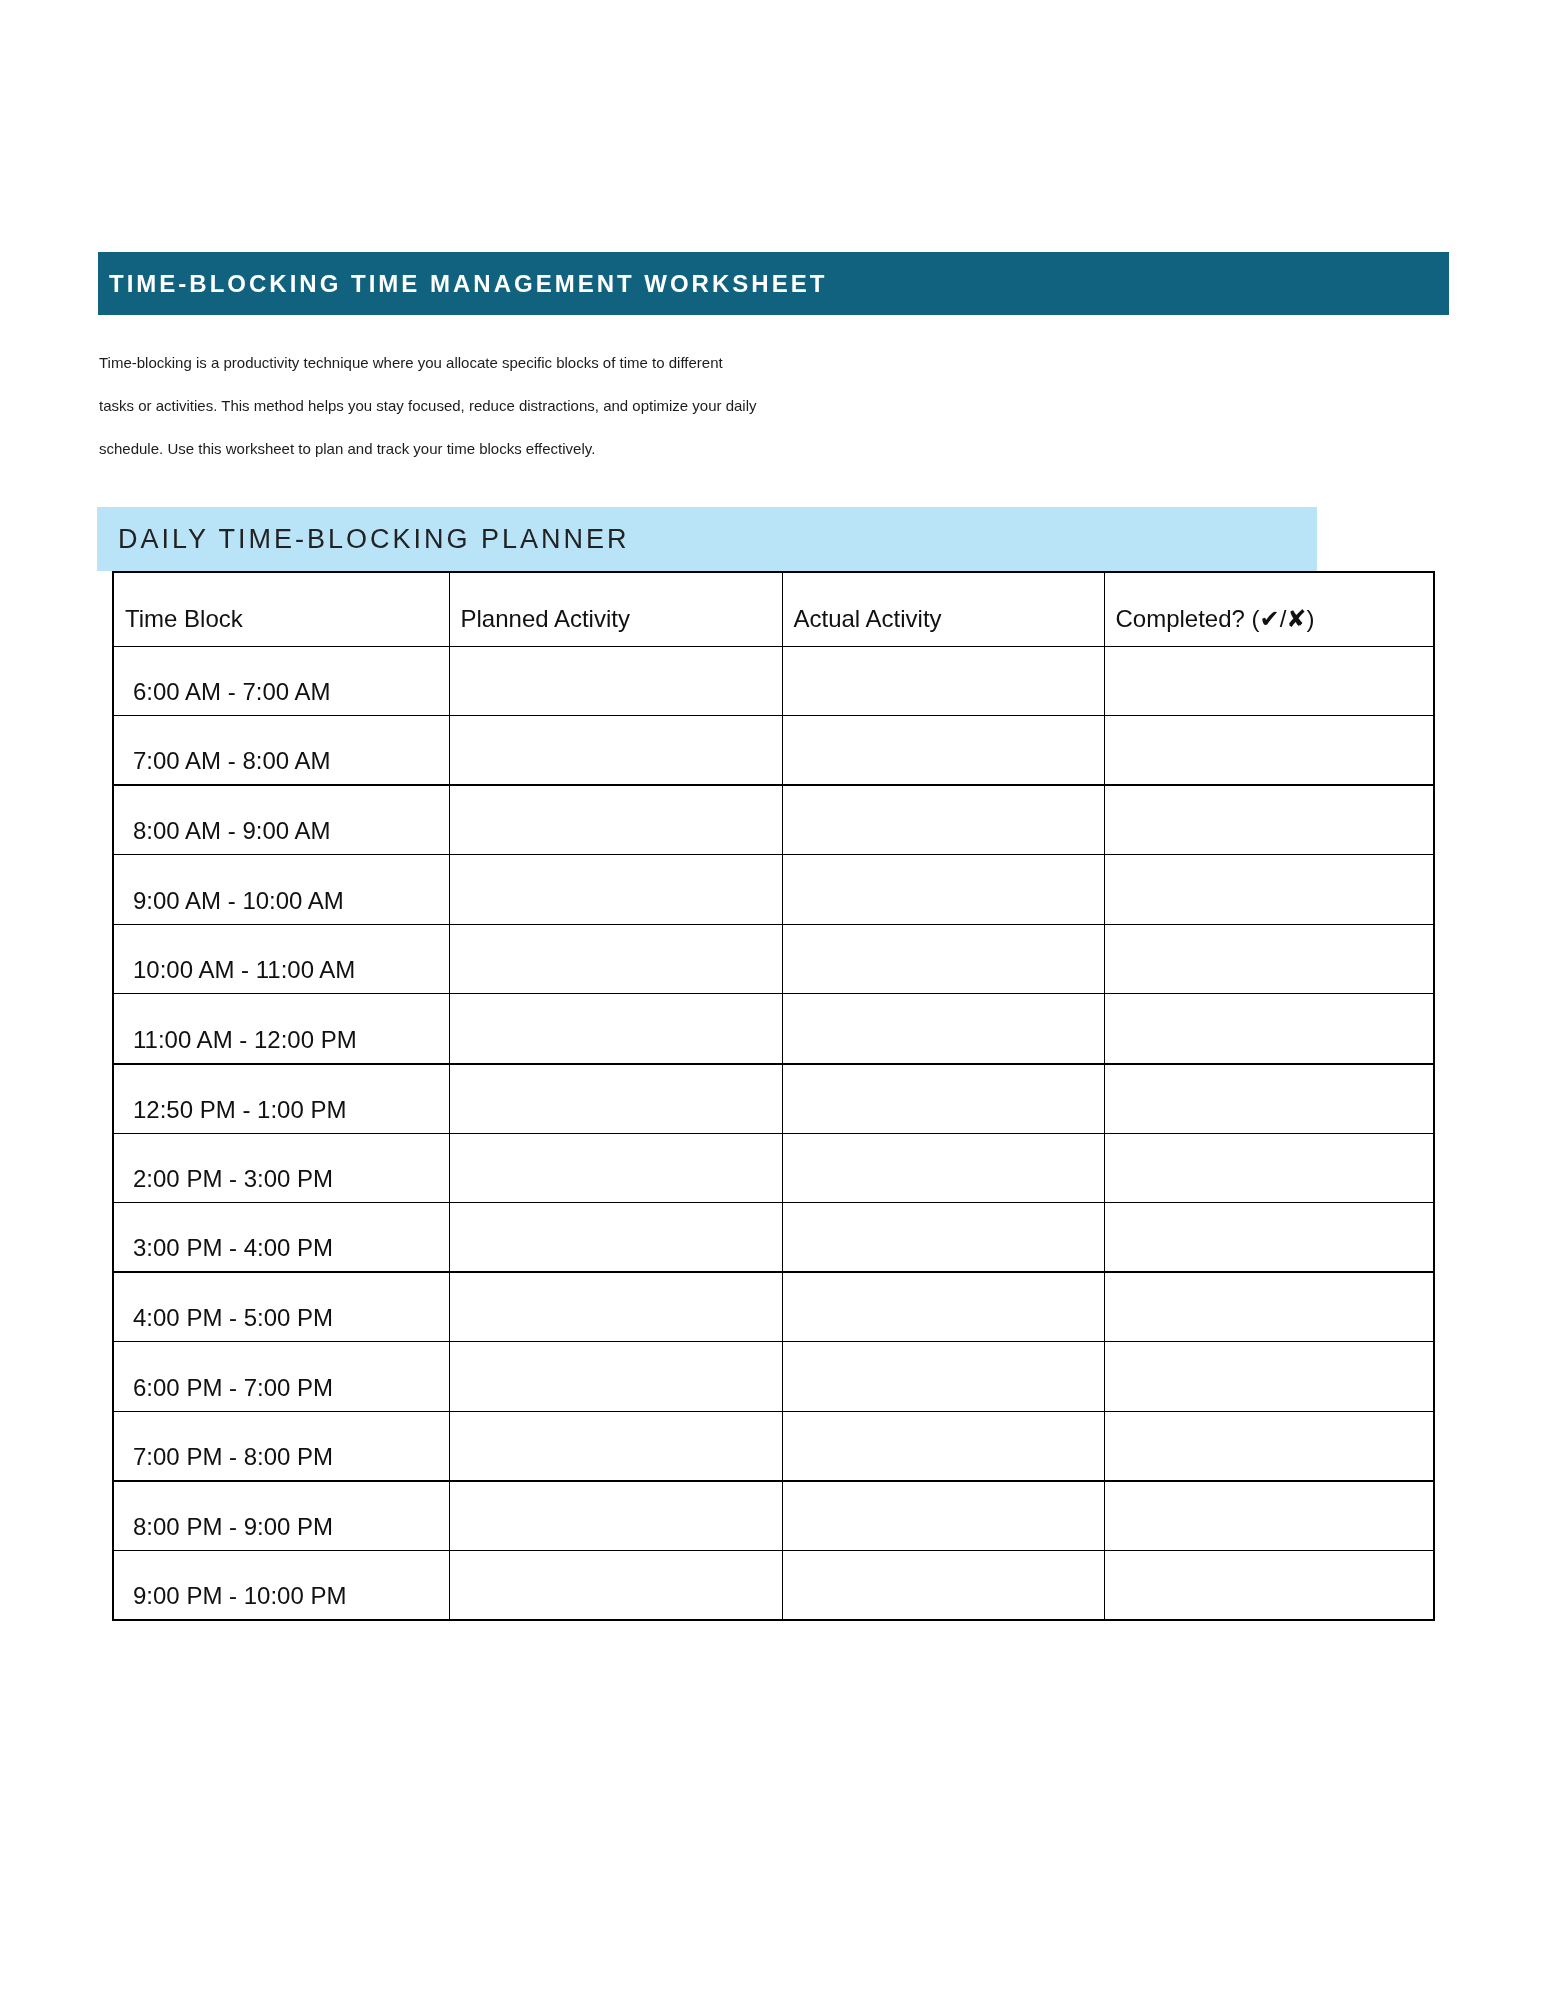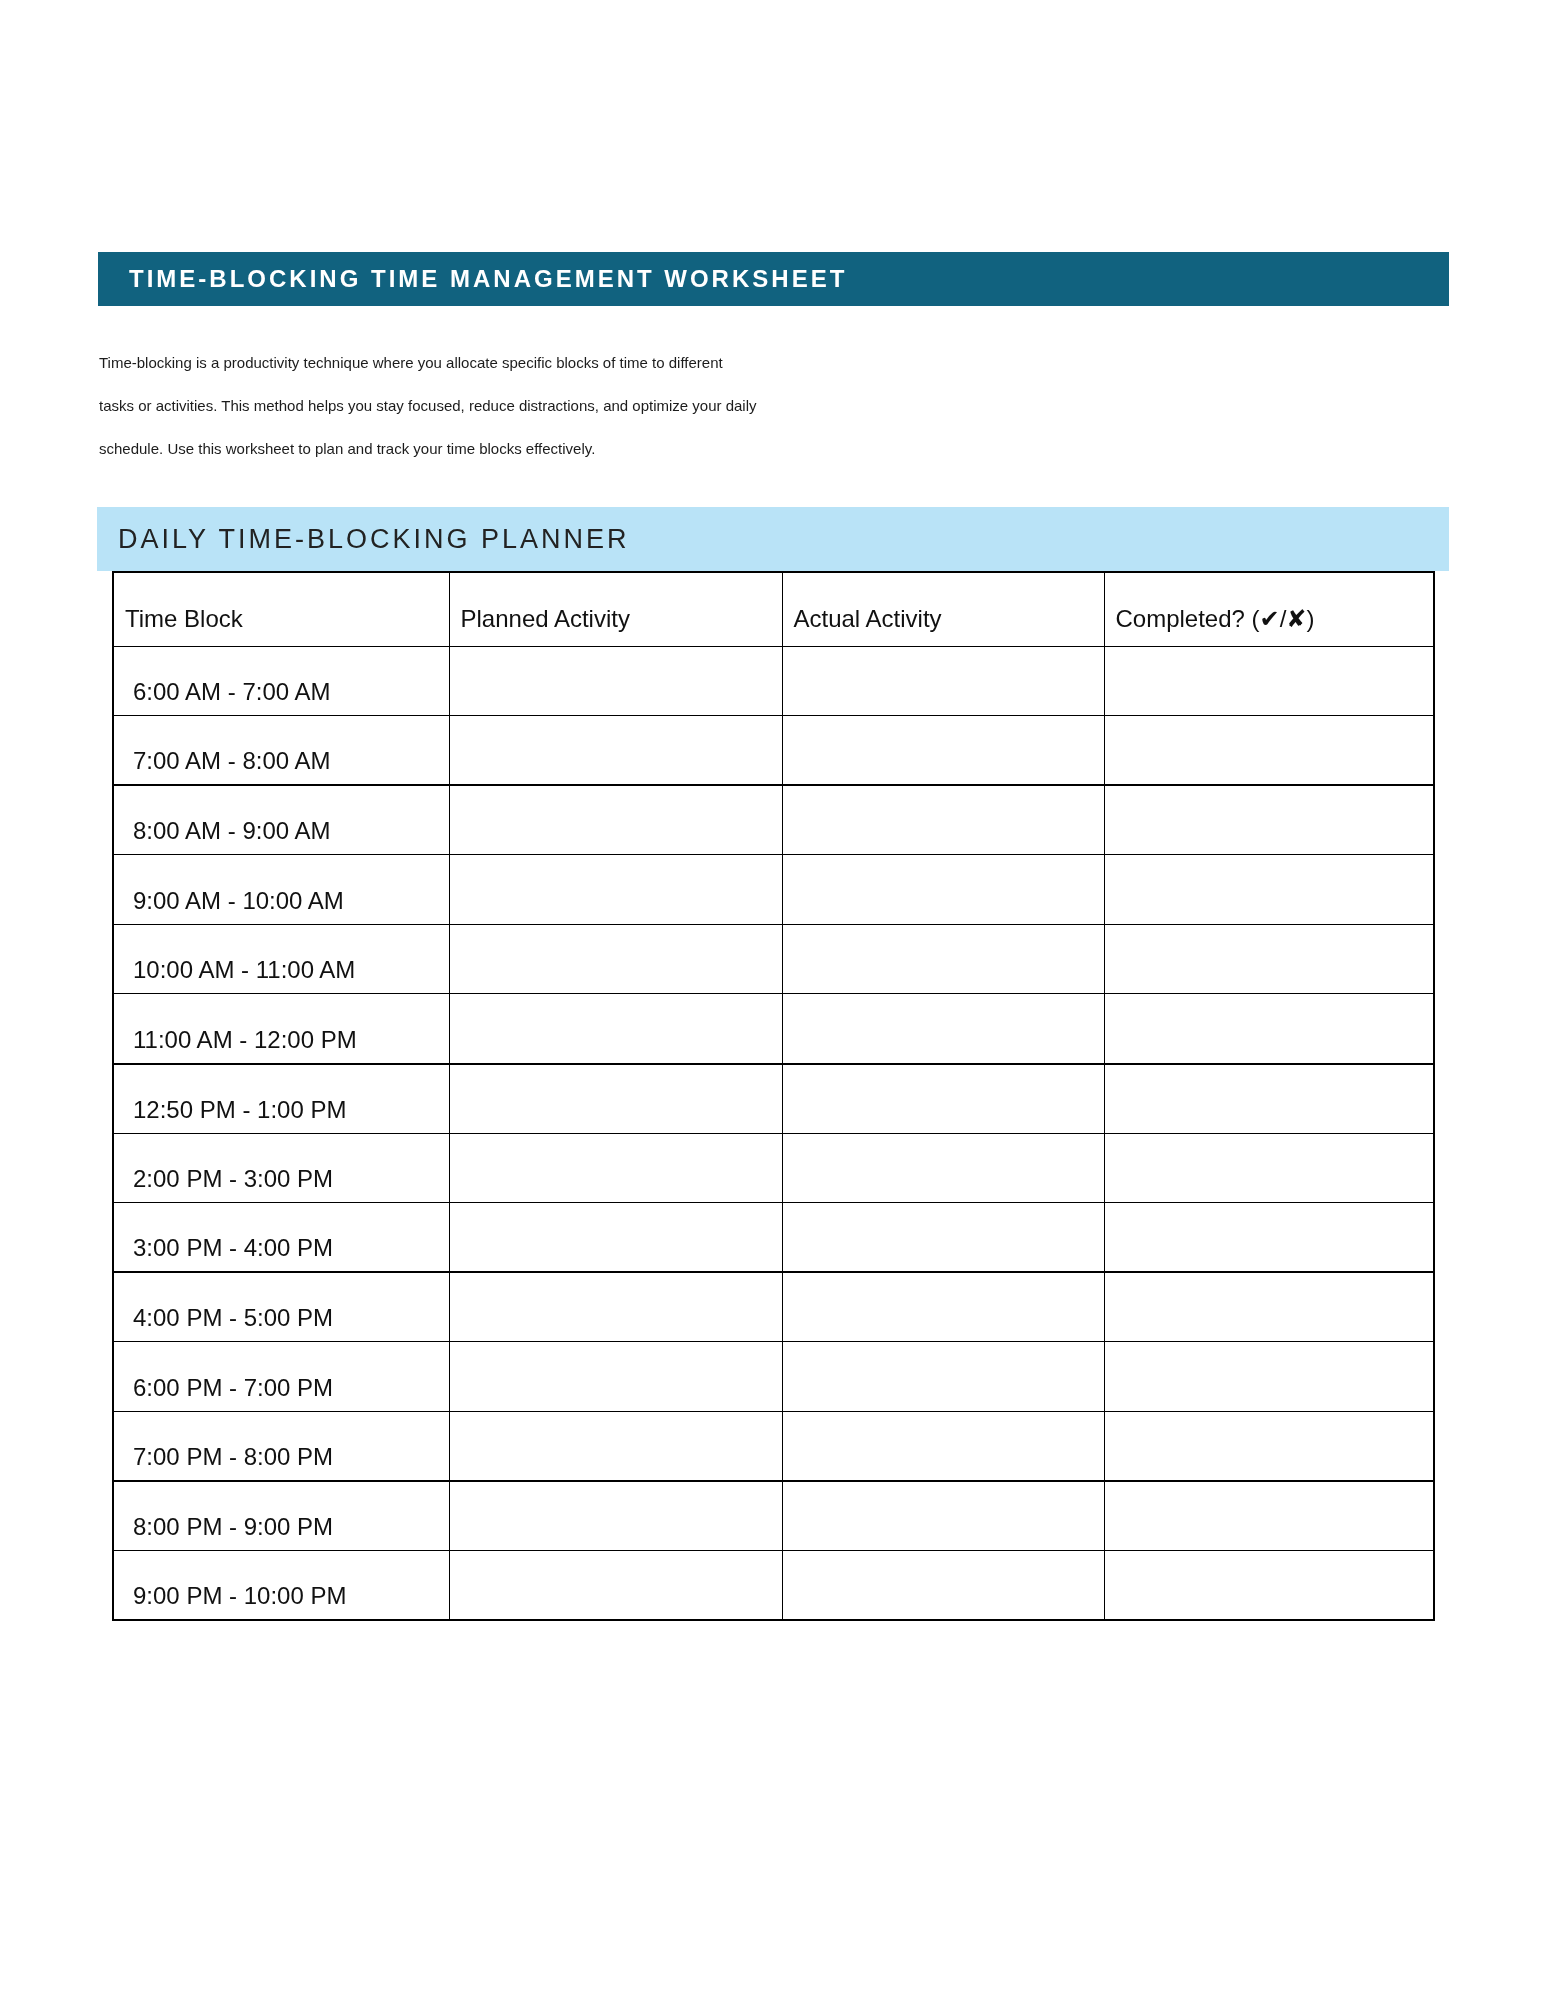--- a/index.html
+++ b/index.html
@@ -8,40 +8,40 @@
     width: 1545px; height: 2000px;
     font-family: "Liberation Sans", sans-serif;
     color: #1e1e1e;
     position: relative;
     overflow: hidden;
   }
   .page { position: absolute; inset: 0; background: #ffffff; }
 
   .title-bar {
     position: absolute; left: 98px; top: 252px;
-    width: 1351px; height: 54px;
+    width: 1351px; height: 63px;
     background: #11627f;
     display: flex; align-items: center;
-    padding-left: 31px;
+    padding-left: 11px;
     text-align: center;
   }
   .title-bar .title-text {
     color: #ffffff; font-size: 24px; font-weight: bold;
     letter-spacing: 3px; white-space: nowrap;
   }
 
   .intro {
     position: absolute; left: 99px; top: 341px; width: 1120px;
     font-size: 15px; line-height: 43px; color: #1c1c1c;
   }
   .intro .line { white-space: nowrap; }
 
   .section-bar {
     position: absolute; left: 97px; top: 507px;
-    width: 1352px; height: 64px;
+    width: 1220px; height: 64px;
     background: #b9e3f7;
     display: flex; align-items: center;
     padding-left: 21px;
   }
   .section-bar .section-text {
     color: #222222; font-size: 27px; font-weight: 400;
     letter-spacing: 3px; white-space: nowrap;
   }
 
   table.planner {

